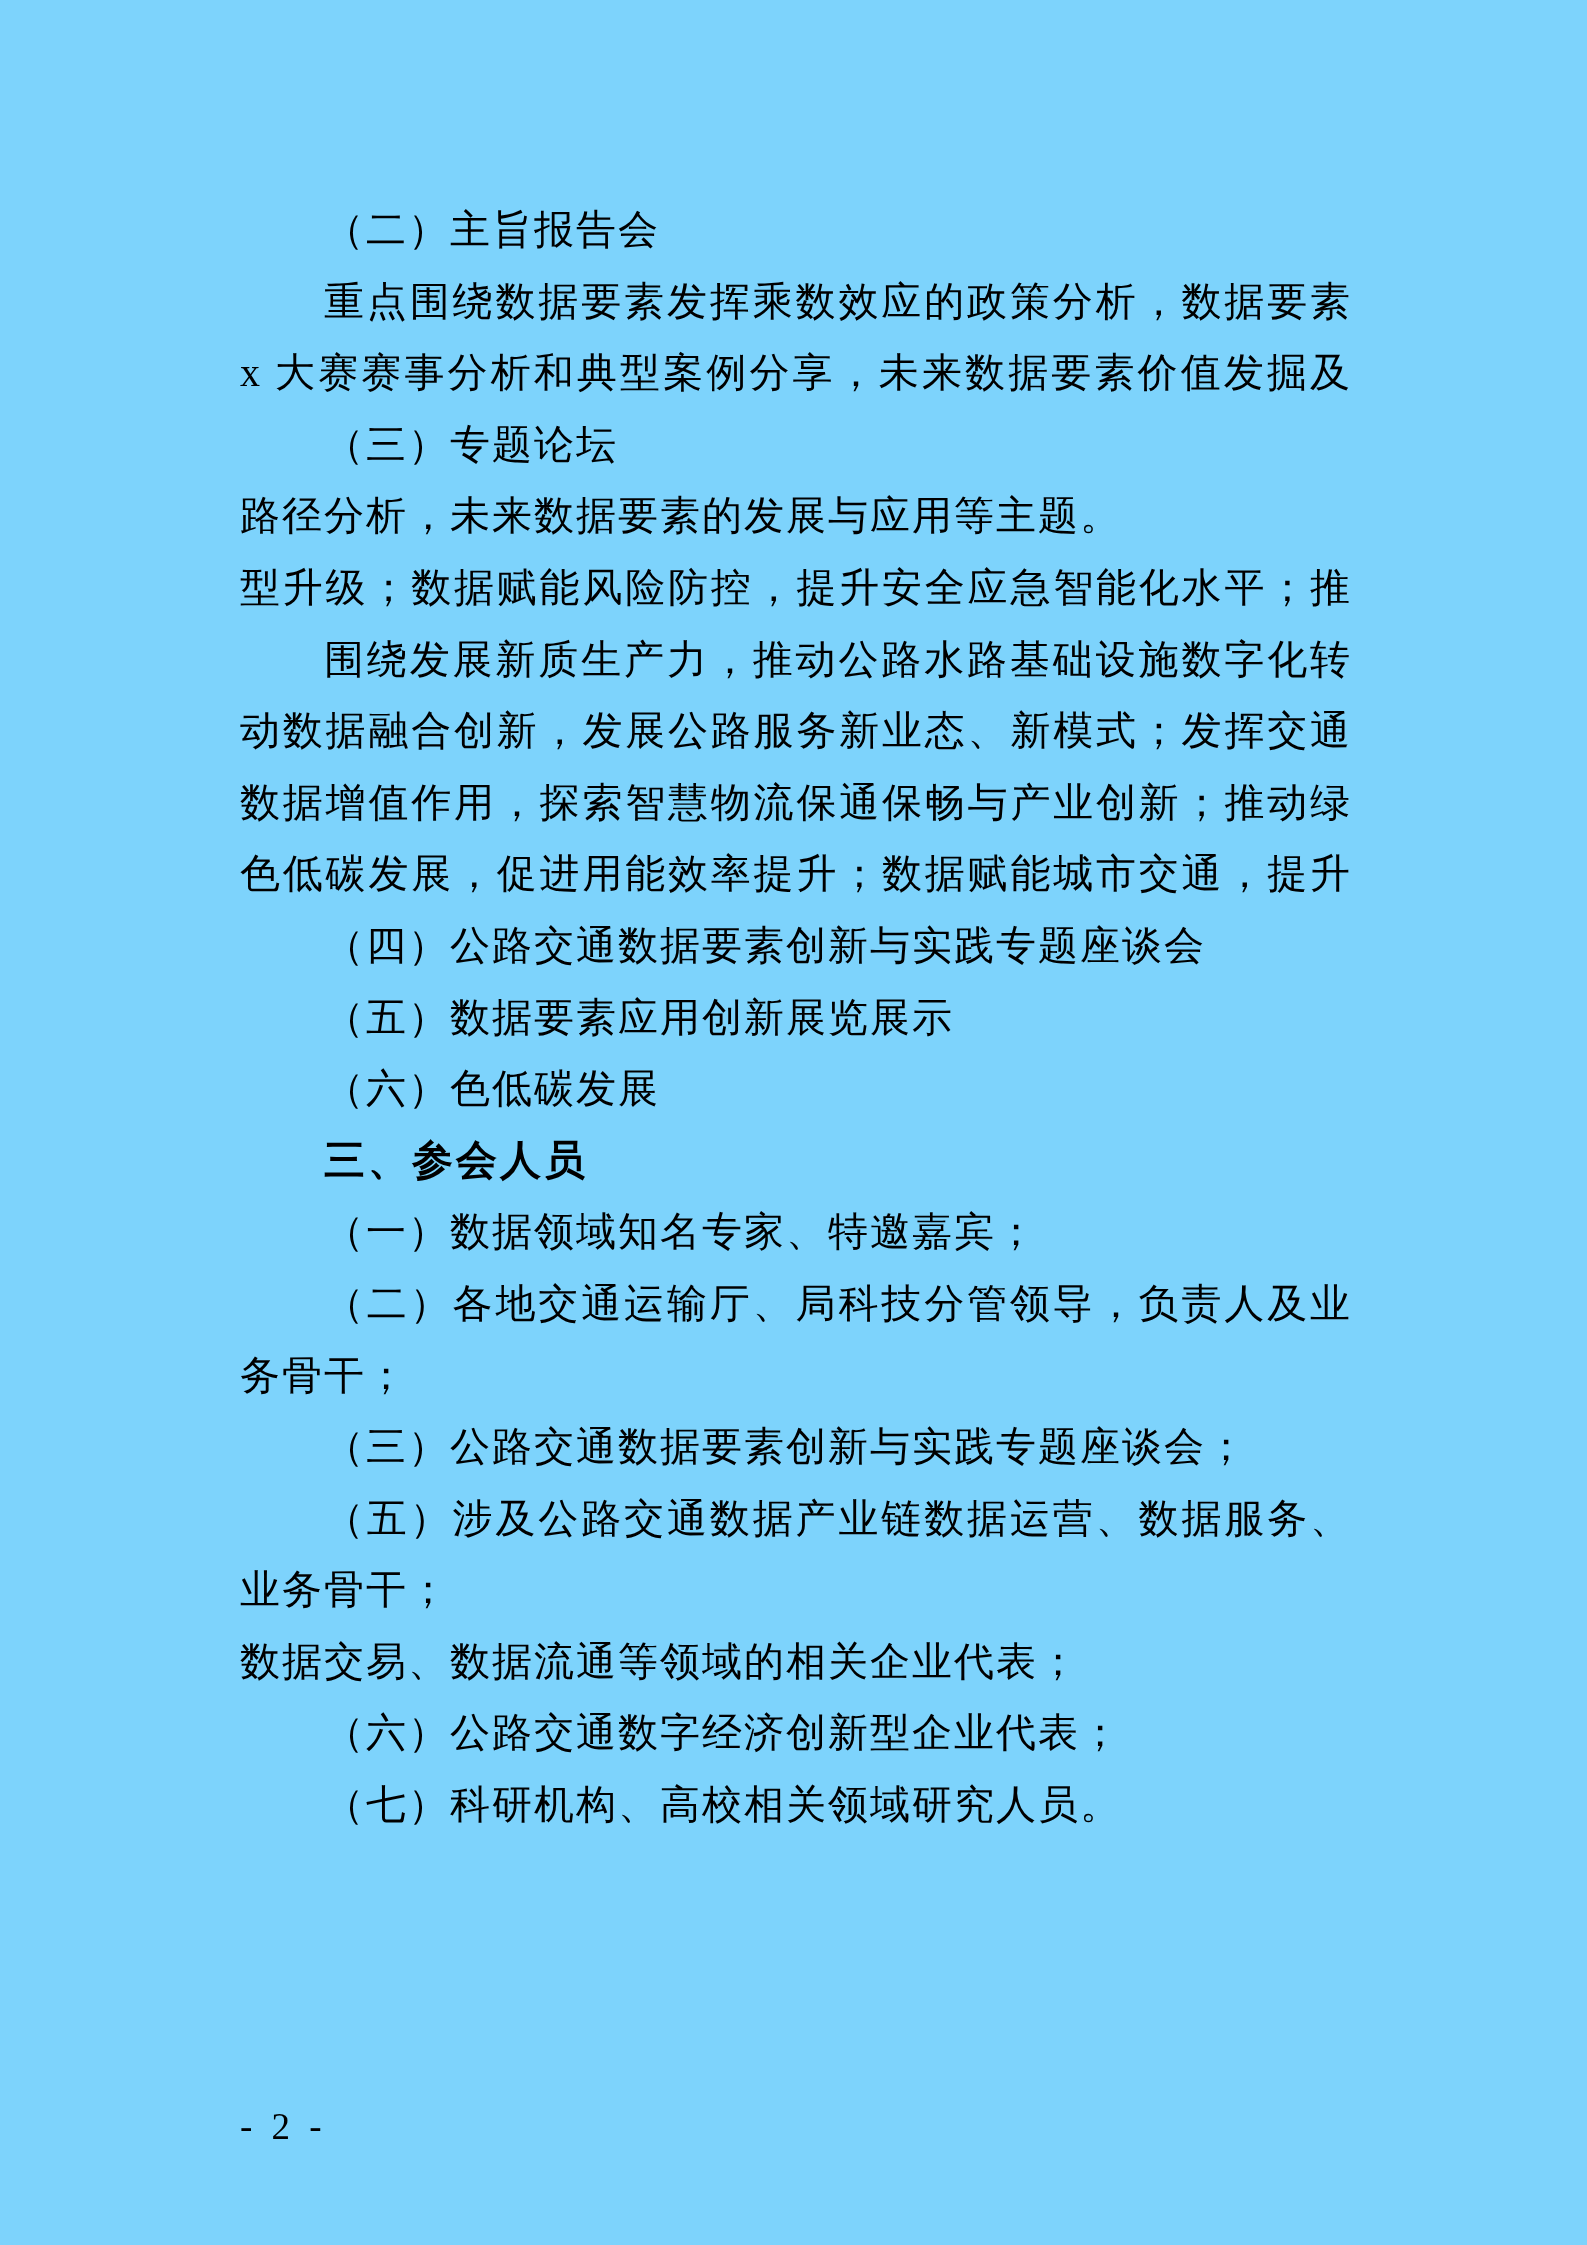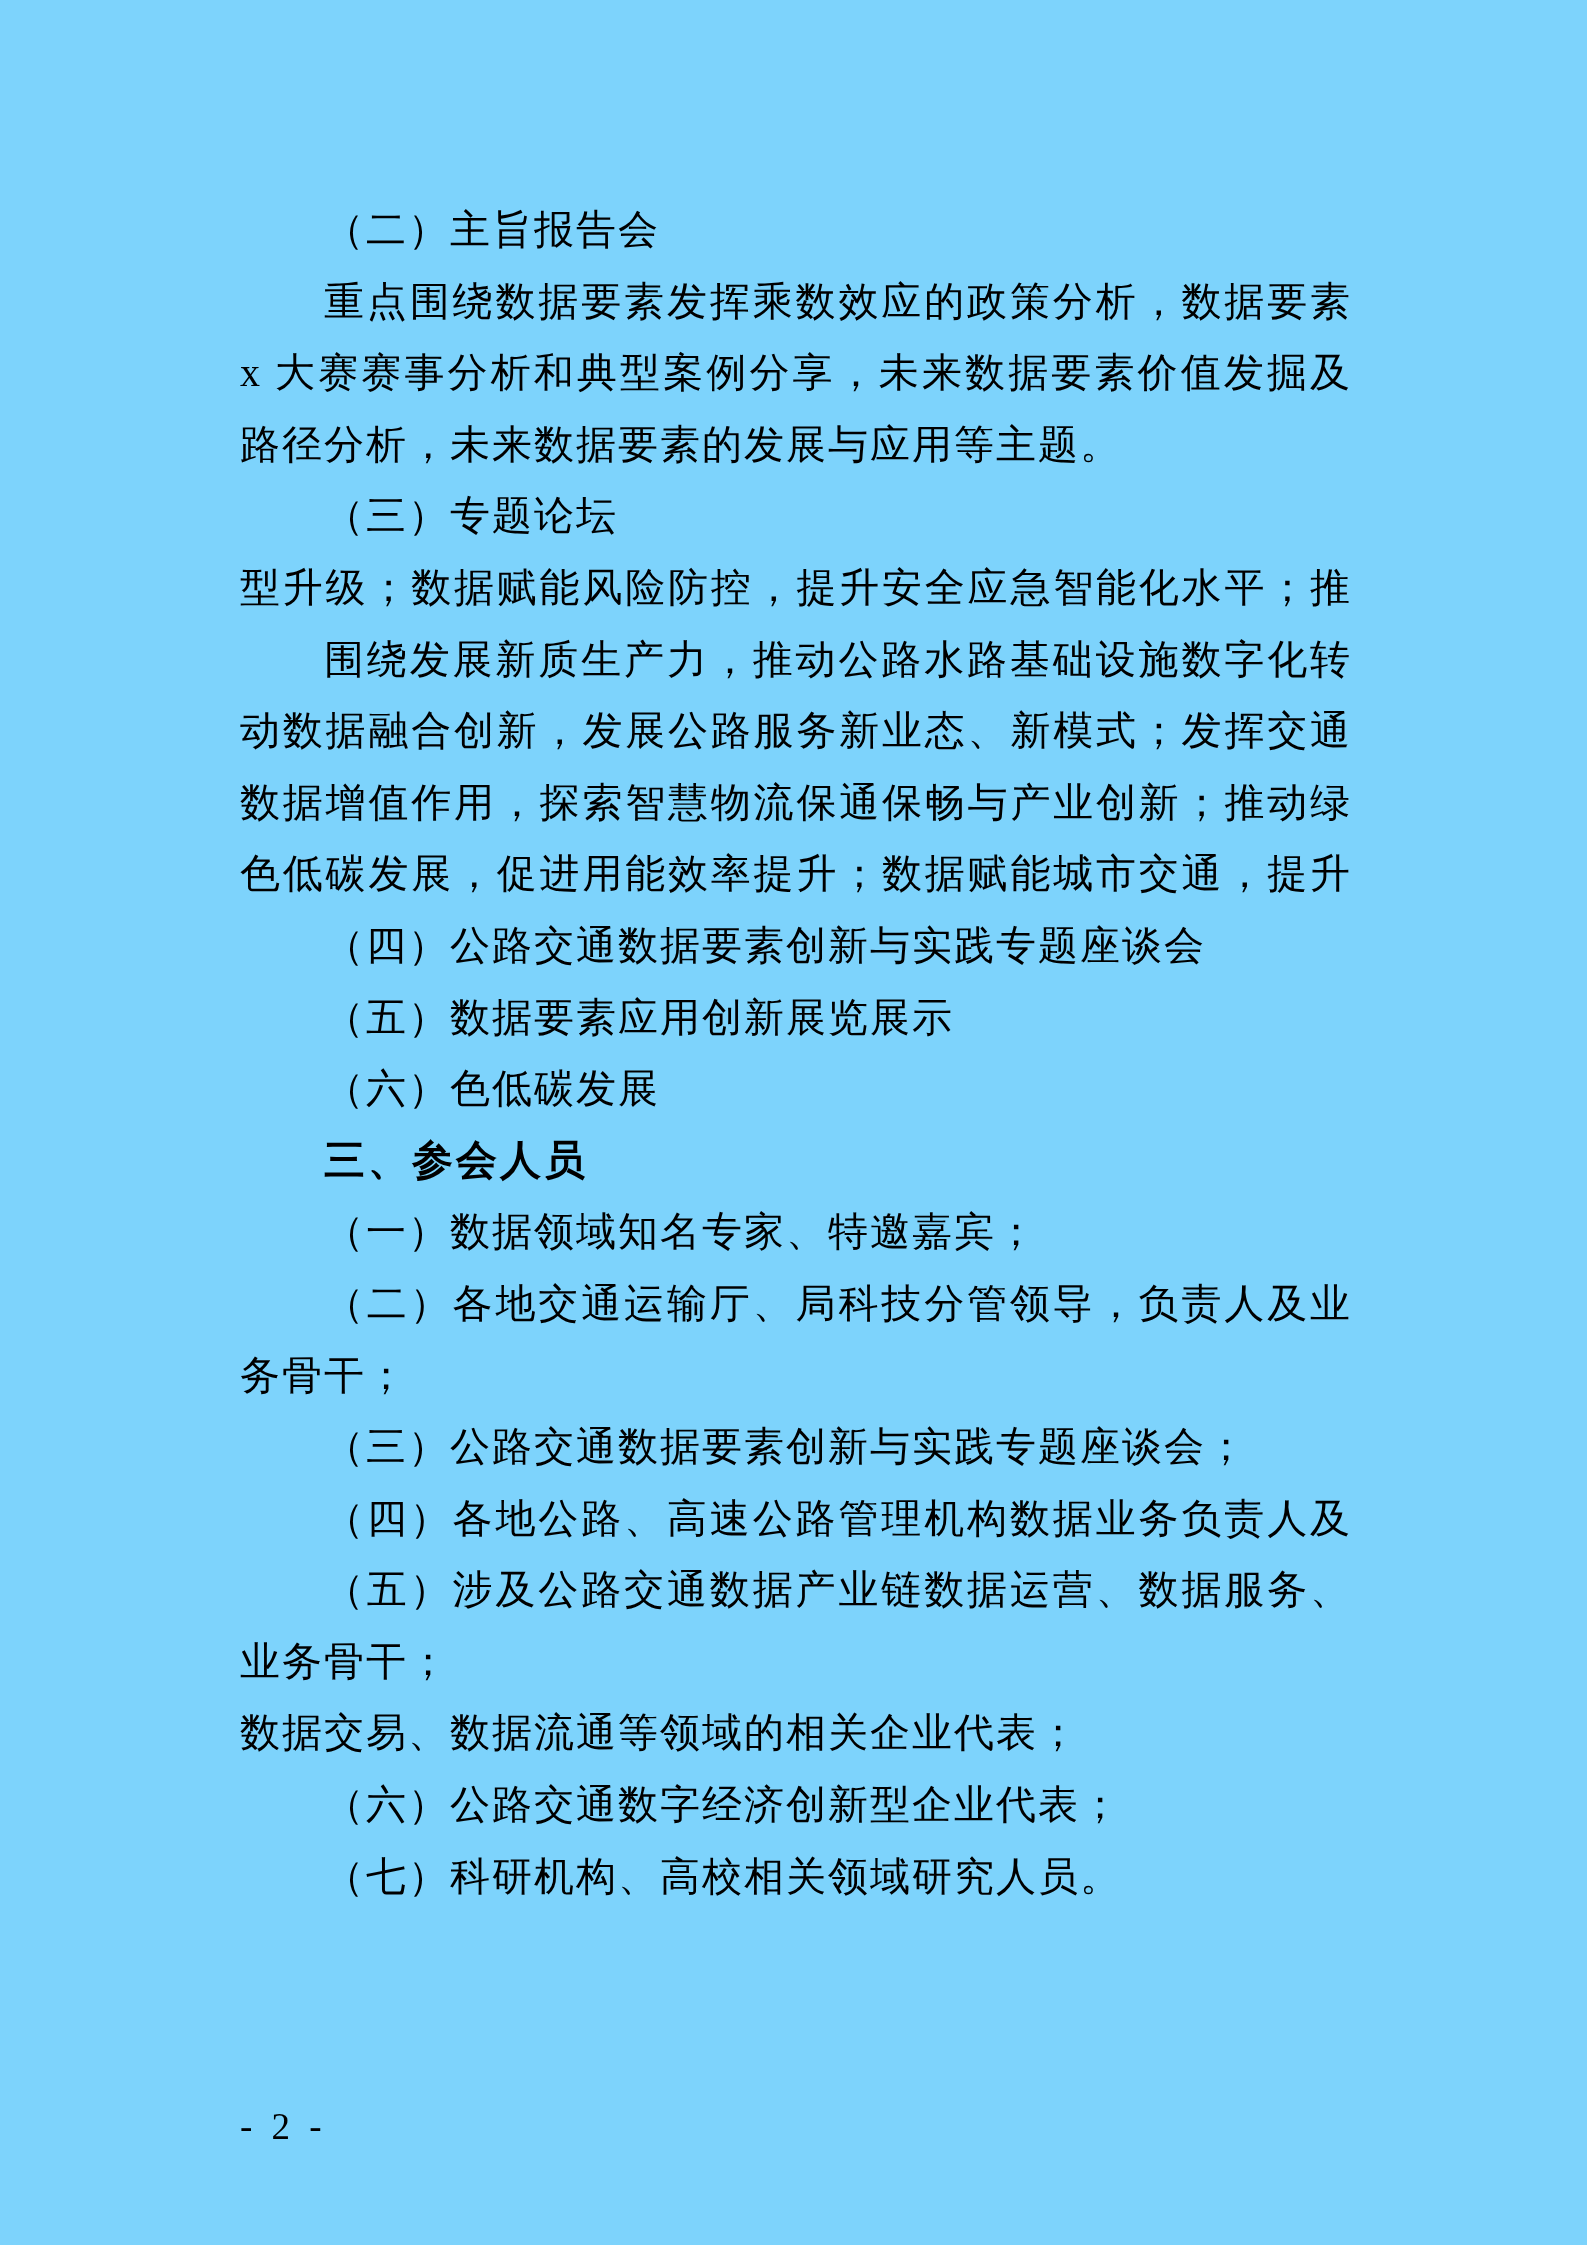--- a/index.html
+++ b/index.html
@@ -56,36 +56,35 @@
   }
 </style>
 </head>
 <body>
 
 <div class="page">
   <div class="content">
       <div class="line indent">（二）主旨报告会</div>
       <div class="line indent fill">重点围绕数据要素发挥乘数效应的政策分析，数据要素</div>
       <div class="line fill">x 大赛赛事分析和典型案例分享，未来数据要素价值发掘及</div>
+      <div class="line indent">（三）专题论坛</div>
       <div class="line">路径分析，未来数据要素的发展与应用等主题。</div>
-      <div class="line indent">（三）专题论坛</div>
       <div class="line fill">型升级；数据赋能风险防控，提升安全应急智能化水平；推</div>
       <div class="line indent fill">围绕发展新质生产力，推动公路水路基础设施数字化转</div>
       <div class="line fill">动数据融合创新，发展公路服务新业态、新模式；发挥交通</div>
       <div class="line fill">数据增值作用，探索智慧物流保通保畅与产业创新；推动绿</div>
       <div class="line fill">色低碳发展，促进用能效率提升；数据赋能城市交通，提升</div>
       <div class="line indent">（四）公路交通数据要素创新与实践专题座谈会</div>
       <div class="line indent">（五）数据要素应用创新展览展示</div>
       <div class="line indent">（六）色低碳发展</div>
       <div class="line indent bold-heading">三、参会人员</div>
       <div class="line indent">（一）数据领域知名专家、特邀嘉宾；</div>
       <div class="line indent fill">（二）各地交通运输厅、局科技分管领导，负责人及业</div>
       <div class="line">务骨干；</div>
       <div class="line indent">（三）公路交通数据要素创新与实践专题座谈会；</div>
-      <div class="line indent fill">（四）各地公路、高速公路管理机构数据业务负责人及</div>
       <div class="line indent fill">（五）涉及公路交通数据产业链数据运营、数据服务、</div>
       <div class="line">业务骨干；</div>
       <div class="line">数据交易、数据流通等领域的相关企业代表；</div>
       <div class="line indent">（六）公路交通数字经济创新型企业代表；</div>
       <div class="line indent">（七）科研机构、高校相关领域研究人员。</div>
     </div>
   <div class="page-number">- 2 -</div>
 </div>
 
 </body></html>

